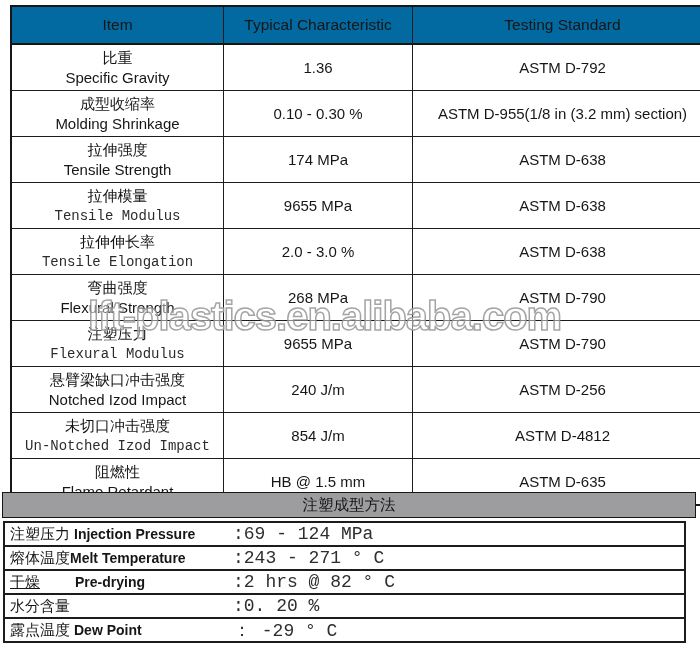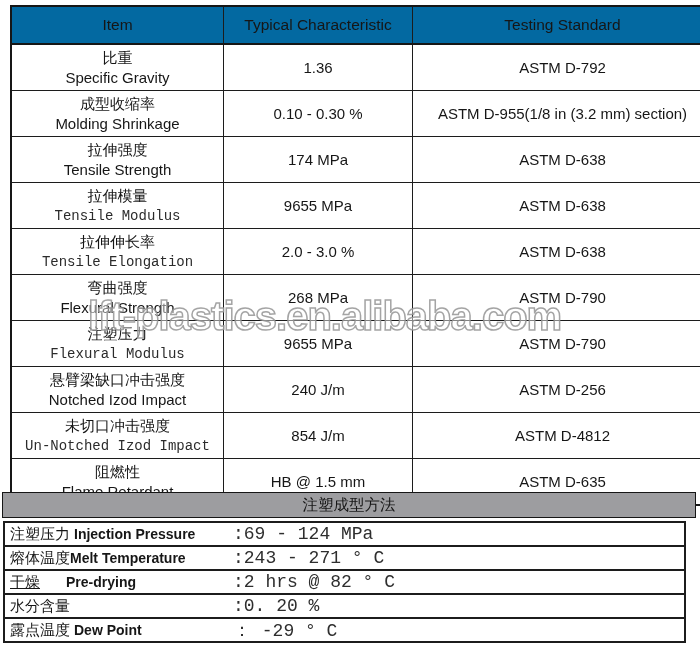--- a/index.html
+++ b/index.html
@@ -69,21 +69,21 @@
     border-bottom:2px solid #1c1c1c;
     display:flex;align-items:center;
     padding-left:5px;
   }
   .proc-row:last-child{border-bottom:none;}
   .proc-row .cn{
     font-family:"Liberation Serif","DejaVu Serif",serif;
     font-size:15px;margin-right:4px;
   }
   .proc-row.sp0 .cn{margin-right:0;}
-  .proc-row.sp-wide .cn{margin-right:26px;text-decoration:underline;}
+  .proc-row.sp-wide .cn{margin-right:35px;text-decoration:underline;}
   .proc-row .en{
     font-size:14px;font-weight:700;
   }
   .proc-row .val{
     position:absolute;left:228px;top:50%;
     transform:translateY(-50%);
     font-family:"Liberation Mono","DejaVu Sans Mono",monospace;
     font-size:18px;color:#2e2e2e;
     white-space:pre;
   }

